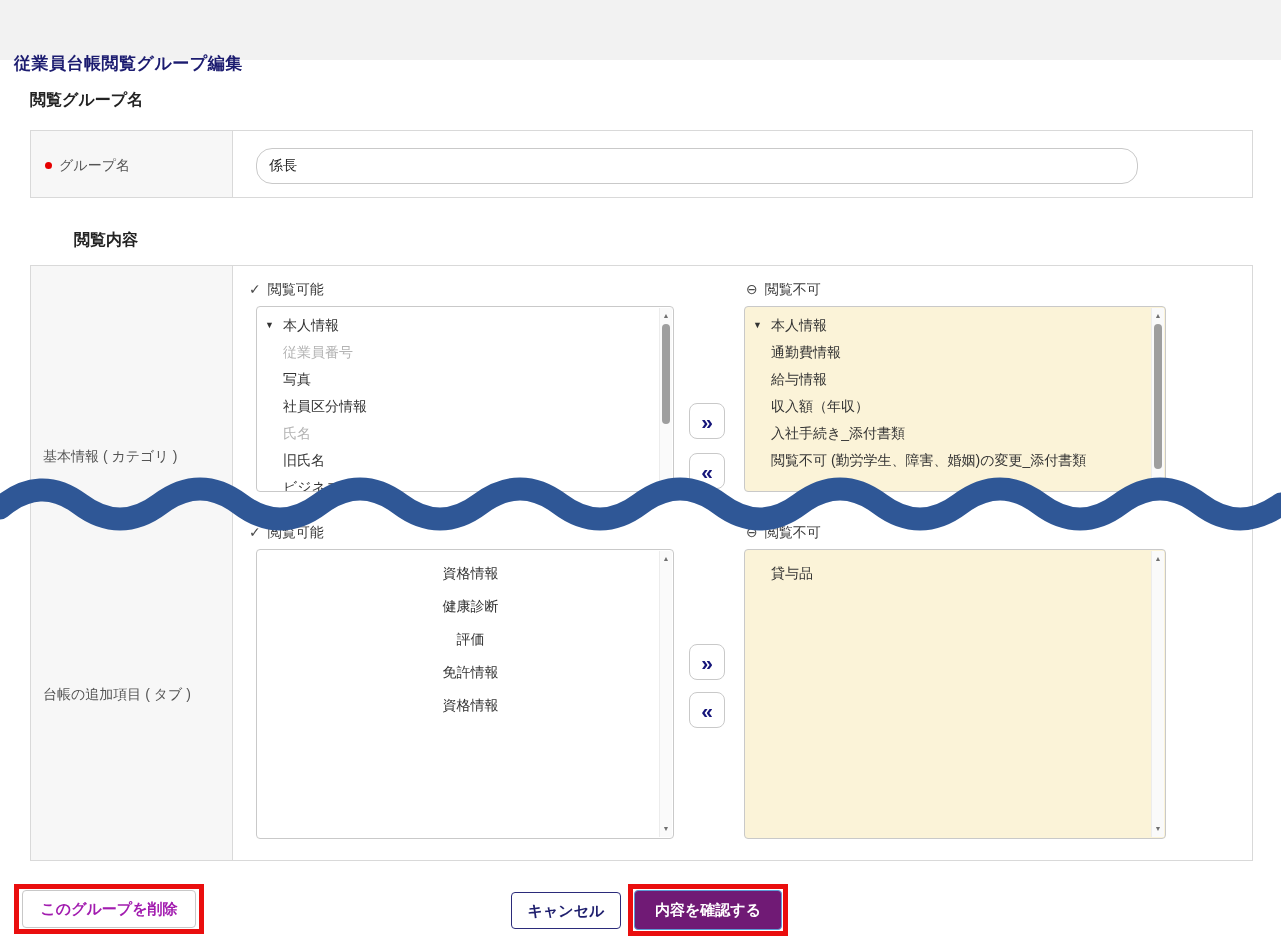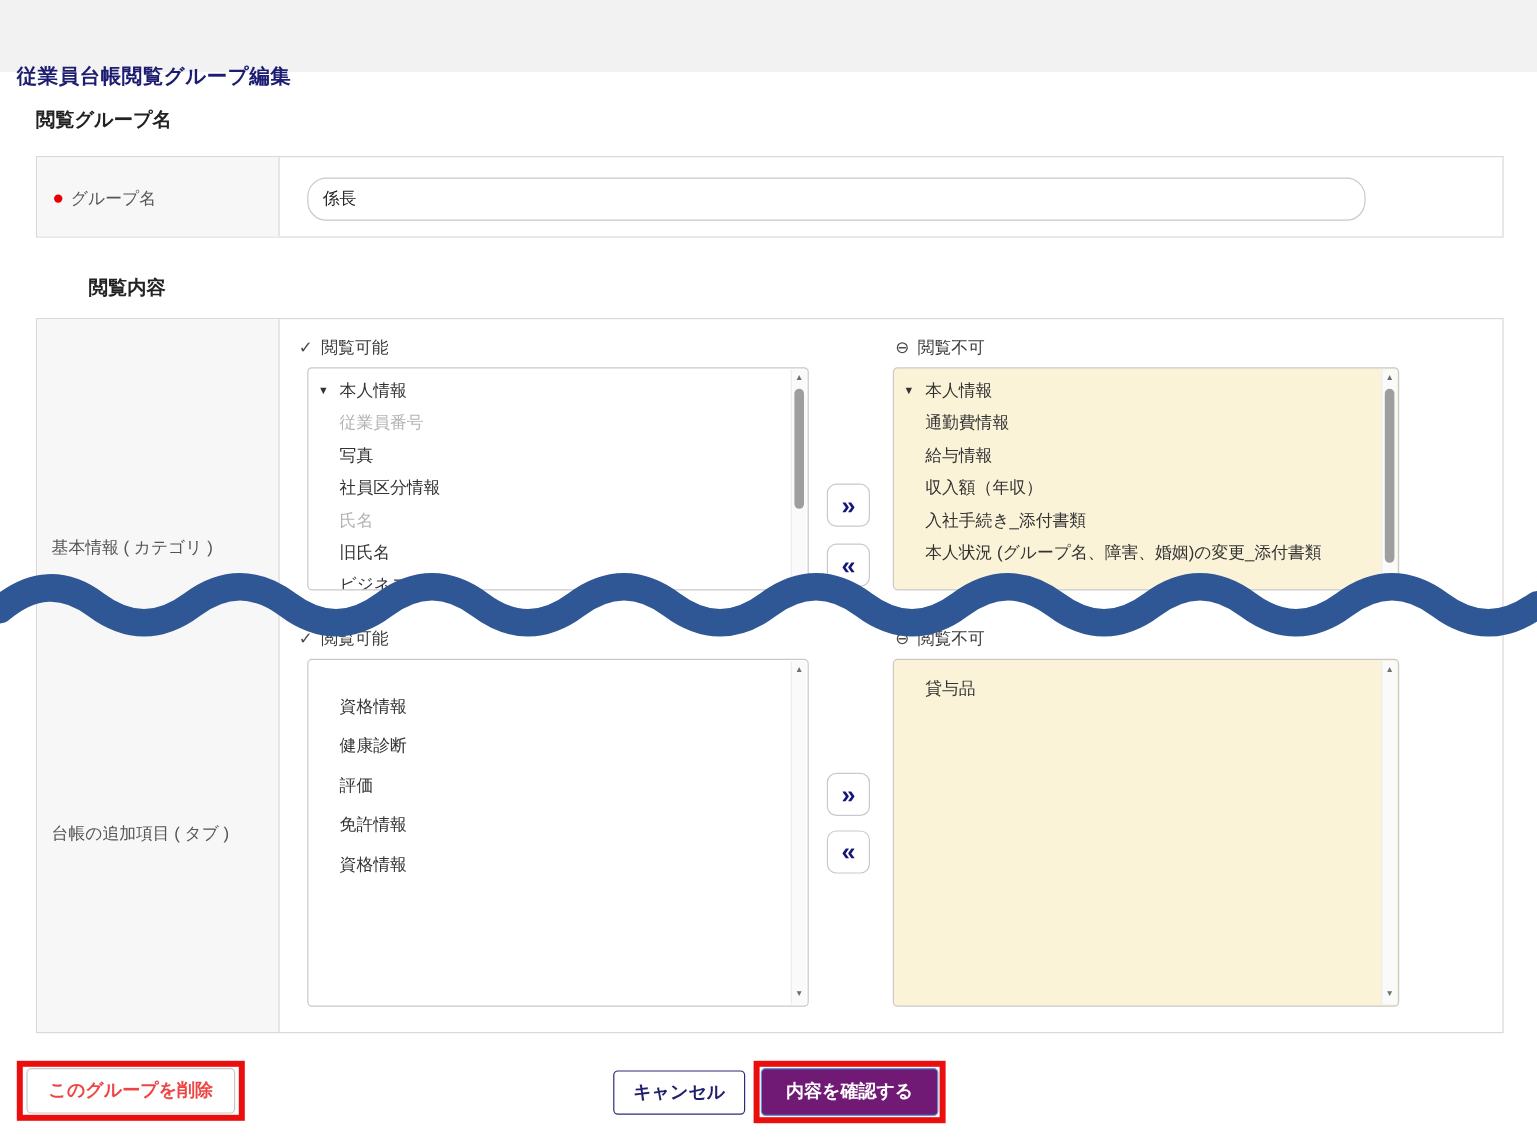--- a/index.html
+++ b/index.html
@@ -62,21 +62,21 @@
     font-family:"Liberation Sans","DejaVu Sans",sans-serif;
   }
 
   
   .wave { left:0; top:466px; width:1281px; height:80px; z-index:50; pointer-events:none; }
 
   
   .btn { position:absolute; border-radius:4px; font-weight:bold; text-align:center; cursor:pointer;
          font-family:"Liberation Sans","DejaVu Sans",sans-serif; }
   .btn-delete { left:22px; top:890px; width:174px; height:38px; background:#fff; border:1px solid #c8c8c8;
-                color:#ef4444; font-size:15px; line-height:36px; }
+                color:#a21caf; font-size:15px; line-height:36px; }
   .btn-cancel { left:511px; top:892px; width:110px; height:37px; background:#fff; border:1px solid #2b2b7a;
                 color:#1f1f6e; font-size:15px; line-height:35px; }
   .btn-confirm { left:634px; top:890px; width:148px; height:40px; background:#701a75; border:1px solid #5b9bd5;
                  color:#fff; font-size:15px; line-height:38px; }
   .annotation { position:absolute; border:5px solid #ea0e0e; z-index:60; pointer-events:none; }
   .ann-delete { left:14px; top:884px; width:190px; height:50px; }
   .ann-confirm { left:628px; top:884px; width:160px; height:52px; }
 </style>
 </head>
 <body>
@@ -128,37 +128,37 @@
   <button class="xfer" style="left:658px; top:137px;">»</button>
   <button class="xfer" style="left:658px; top:187px;">«</button>
 
   <div class="listbox denied row1" style="left:713px; top:40px; width:422px; height:186px;">
     <div class="items">
       <div class="li"><span class="exp">▼</span><span>本人情報</span></div>
       <div class="li"><span>通勤費情報</span></div>
       <div class="li"><span>給与情報</span></div>
       <div class="li"><span>収入額（年収）</span></div>
       <div class="li"><span>入社手続き_添付書類</span></div>
-      <div class="li"><span>本人状況 (グループ名、障害、婚姻)の変更_添付書類</span></div>
+      <div class="li"><span>閲覧不可 (勤労学生、障害、婚姻)の変更_添付書類</span></div>
     </div>
     <div class="sbar">
       <div class="sarrow up">▲</div>
       <div class="sthumb" style="top:16px; height:145px;"></div>
     </div>
   </div>
 
   <div class="list-header" style="left:218px; top:258px;">
     <span class="hicon">✓</span><span>閲覧可能</span>
   </div>
   <div class="list-header" style="left:715px; top:258px;">
     <span class="hicon">⊖</span><span>閲覧不可</span>
   </div>
 
   <div class="listbox row2" style="left:225px; top:283px; width:418px; height:290px;">
-    <div class="items" style="top:22px;">
+    <div class="items" style="top:7px;text-align:center;">
       <div class="li"><span>資格情報</span></div>
       <div class="li"><span>健康診断</span></div>
       <div class="li"><span>評価</span></div>
       <div class="li"><span>免許情報</span></div>
       <div class="li"><span>資格情報</span></div>
     </div>
     <div class="sbar">
       <div class="sarrow up">▲</div>
       <div class="sarrow down">▼</div>
     </div>

